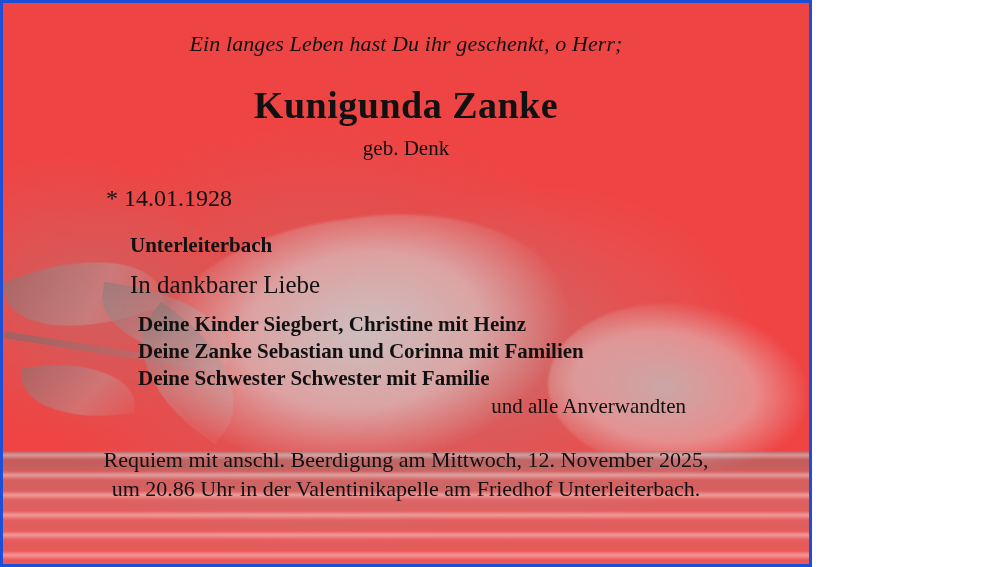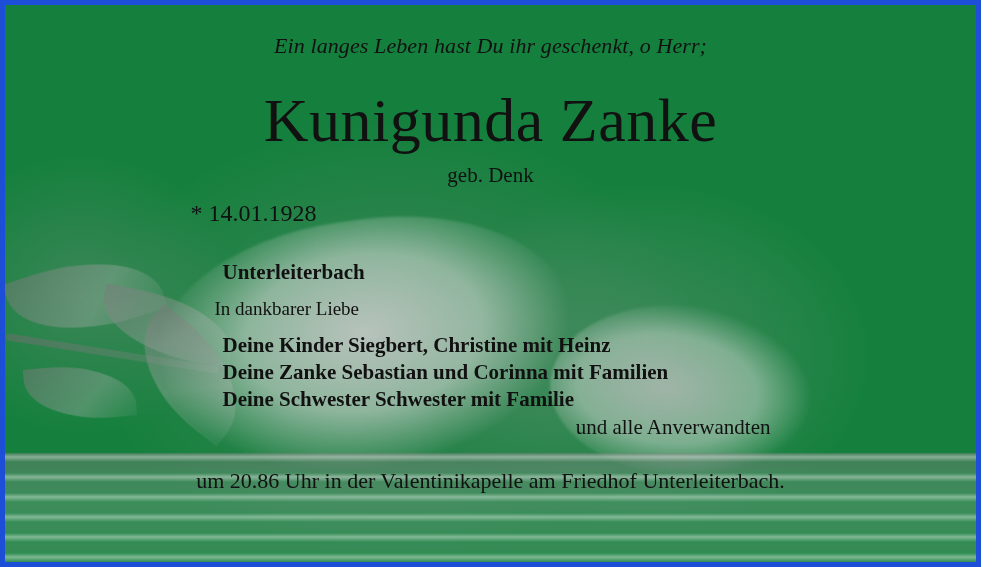--- a/index.html
+++ b/index.html
@@ -9,25 +9,25 @@
   }
   body {
     width: 1000px;
     height: 567px;
     font-family: "Liberation Serif", serif;
     overflow: hidden;
   }
 
   .obituary {
     position: relative;
-    width: 981px;
+    width: 812px;
     height: 567px;
     box-sizing: border-box;
-    border: 5px solid #1d4ed8;
-    background: #15803d;
+    border: 3px solid #1d4ed8;
+    background: #ef4444;
     overflow: hidden;
   }
 
   
   .bg-art {
     position: absolute;
     inset: 0;
     overflow: hidden;
     pointer-events: none;
   }
@@ -113,63 +113,63 @@
     font-style: italic;
     font-size: 22px;
     line-height: 1.33;
     letter-spacing: 0.1px;
     margin: 0;
   }
   .verse .line { display: block; }
 
   .name {
     margin: 28px 0 0 0;
-    font-size: 62px;
-    font-weight: 400;
+    font-size: 38px;
+    font-weight: 700;
     letter-spacing: 0.5px;
     line-height: 1.05;
   }
 
   .maiden {
     margin: 10px 0 0 0;
     font-size: 21px;
   }
 
   .dates {
     position: relative;
     margin: 12px auto 0 auto;
     width: 600px;
     height: 30px;
     font-size: 24px;
   }
   .dates .born {
     position: absolute;
     left: 0;
-    top: 0;
+    top: 12px;
   }
   .dates .died {
     position: absolute;
     right: -18px;
     top: 0;
   }
 
   .block-left {
     width: 560px;
     margin: 30px auto 0 auto;
     text-align: left;
     padding-left: 4px;
     box-sizing: border-box;
   }
   .place {
     font-size: 21px;
     font-weight: bold;
-    margin: 8px;
+    margin: 0;
   }
   .gratitude {
-    font-size: 19px;
+    font-size: 25px;
     margin: 13px 0 0 0;
   }
   .family {
     margin: 12px 0 0 0;
   }
   .family .fam-line {
     display: block;
     font-size: 21px;
     font-weight: bold;
     line-height: 1.28;
@@ -224,17 +224,18 @@
       <p class="gratitude">In dankbarer Liebe</p>
       <div class="family">
         <span class="fam-line">Deine Kinder Siegbert, Christine mit Heinz</span>
         <span class="fam-line">Deine Zanke Sebastian und Corinna mit Familien</span>
         <span class="fam-line">Deine Schwester Schwester mit Familie</span>
       </div>
       <p class="relatives">und alle Anverwandten</p>
     </div>
 
     <p class="service">
+      <span class="line">Requiem mit anschl. Beerdigung am Mittwoch, 12. November 2025,</span>
       <span class="line">um 20.86 Uhr in der Valentinikapelle am Friedhof Unterleiterbach.</span>
     </p>
 
   </div>
 </div>
 
 </body></html>

